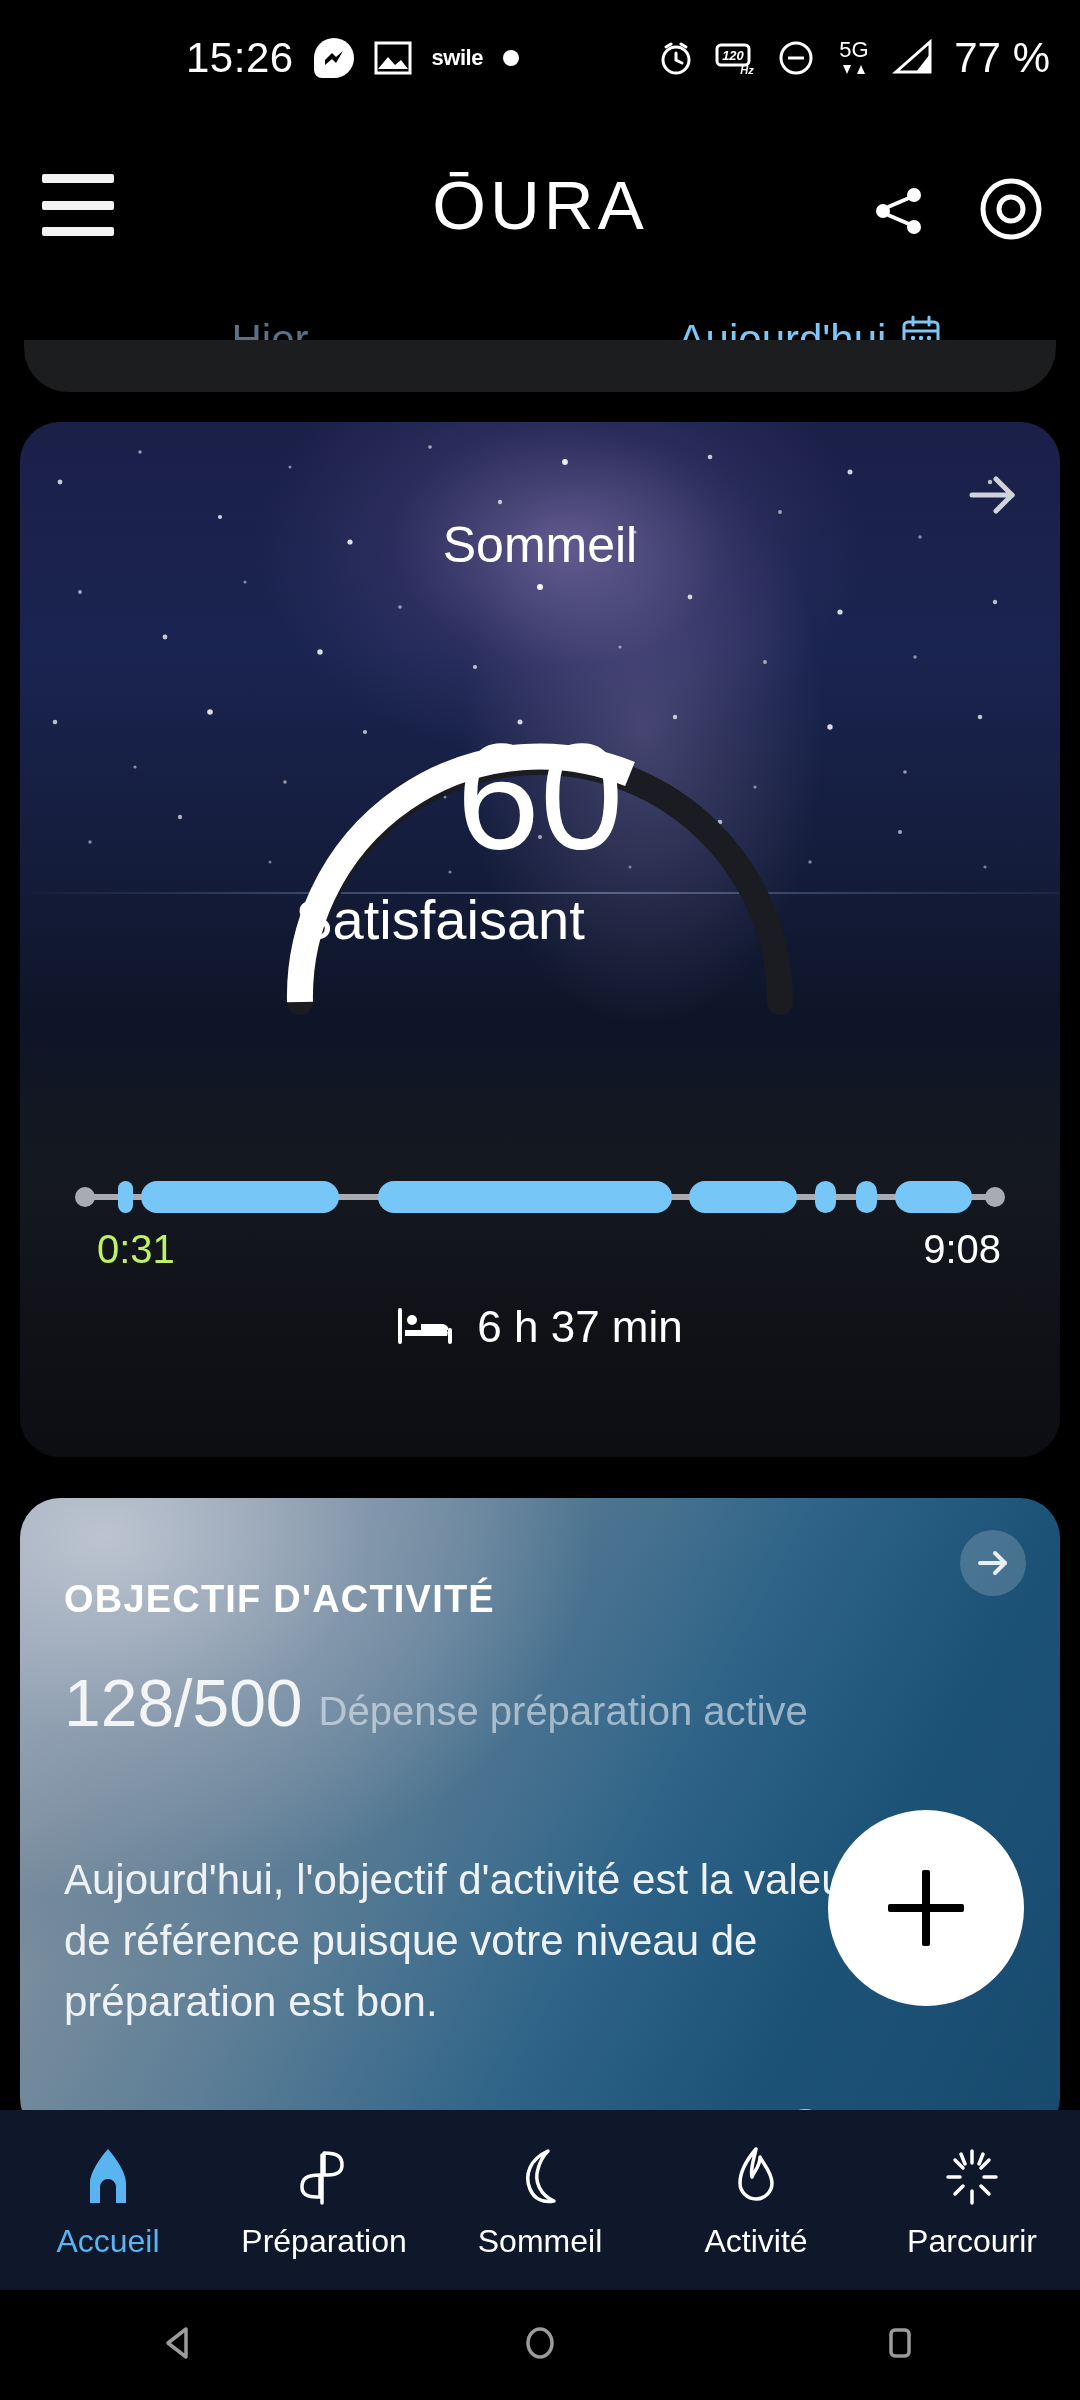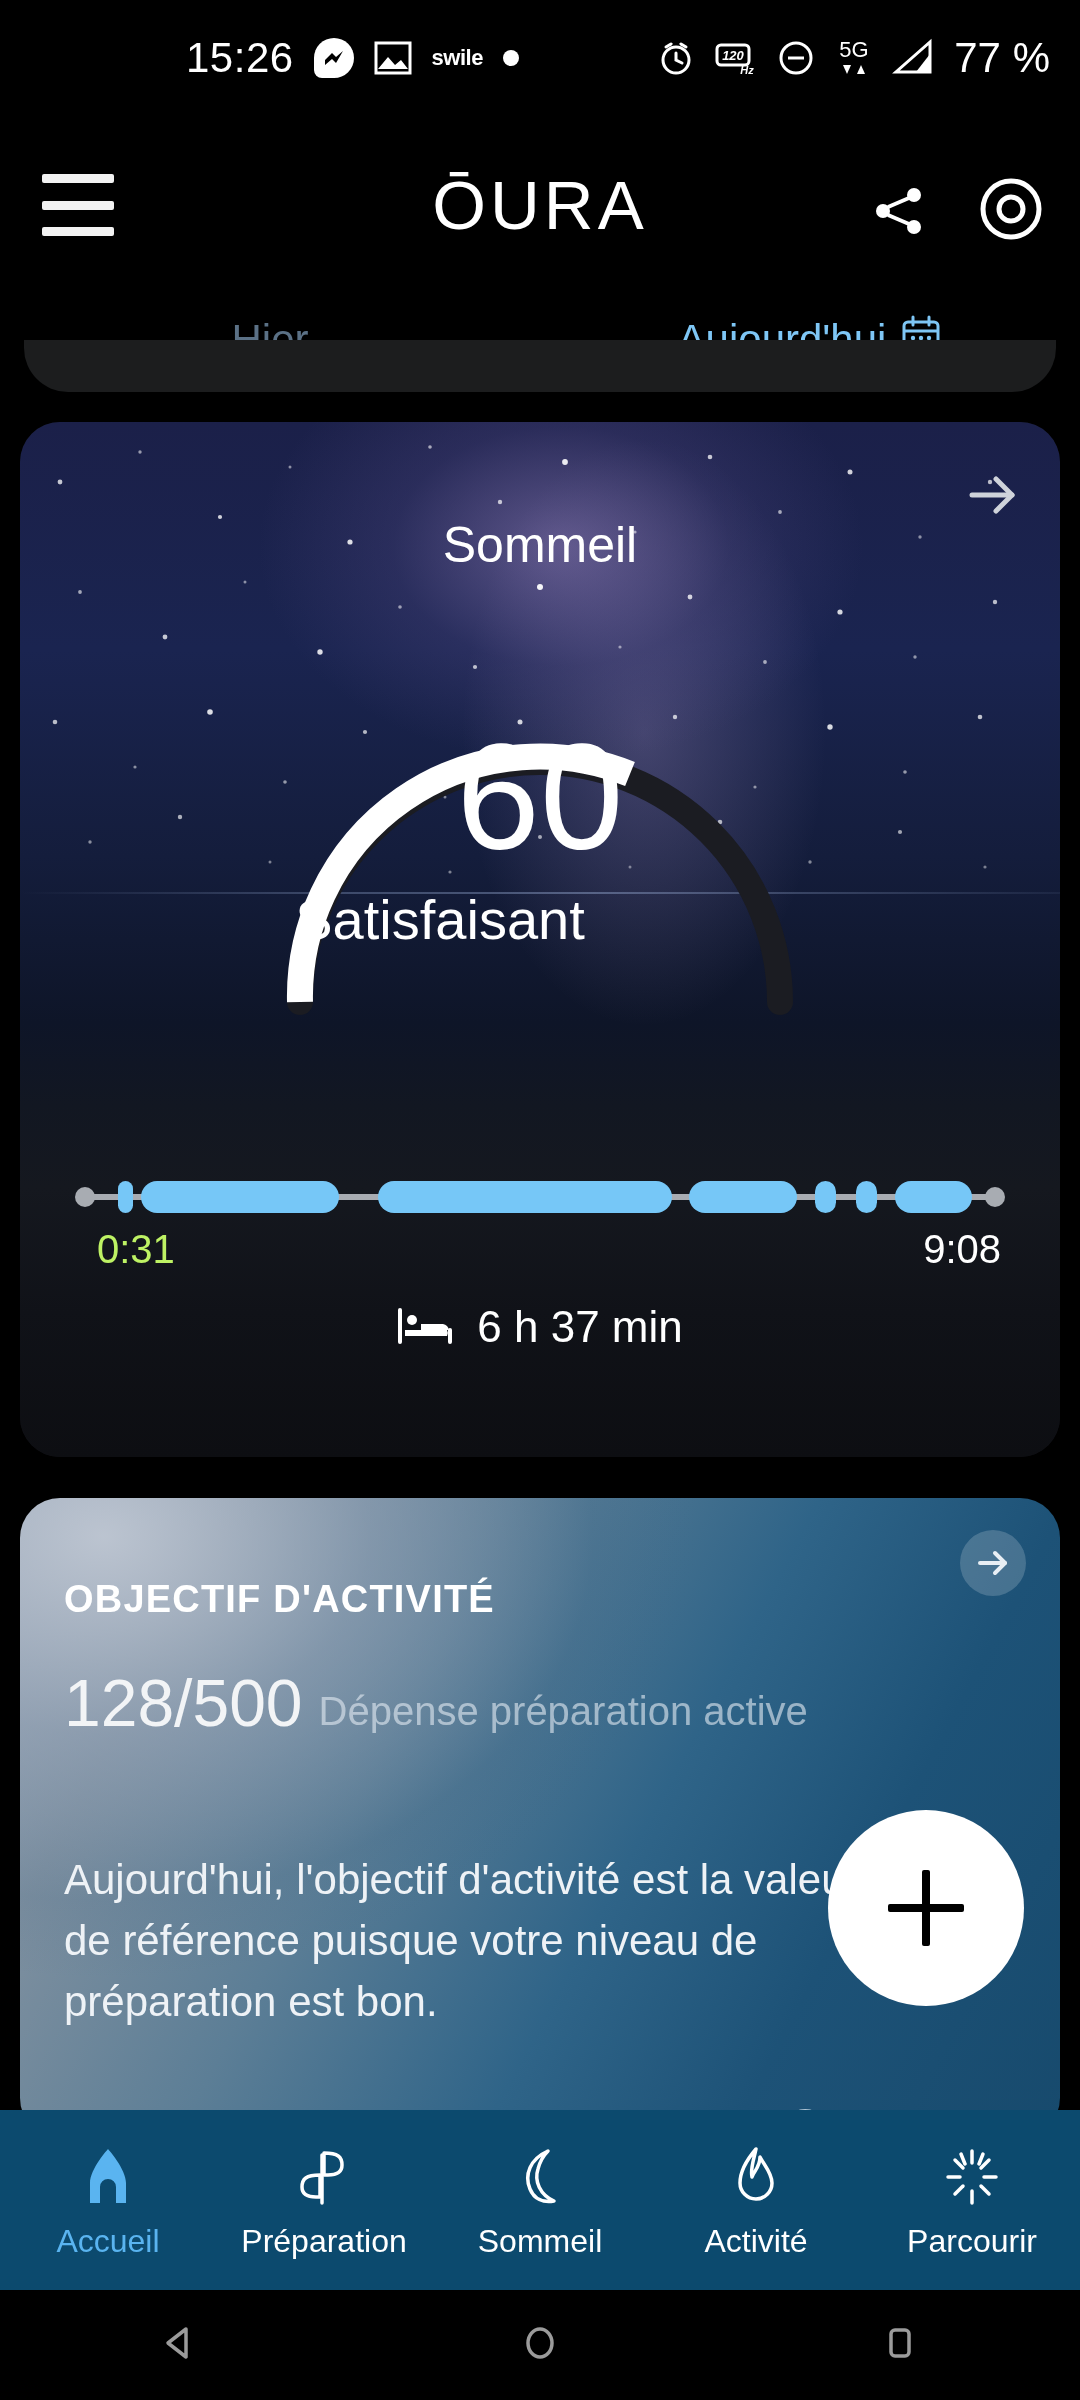--- a/index.html
+++ b/index.html
@@ -191,21 +191,21 @@
   #activity-fab::before { width: 76px; height: 8px; }
   #activity-fab::after  { width: 8px; height: 76px; }
   #activity-score-peek {
     position: absolute; right: 150px; bottom: -14px;
     color: rgba(214,226,238,0.80); font-size: 46px; font-weight: 500;
   }
 
   
   #bottom-nav {
     position: absolute; bottom: 110px; left: 0;
-    width: 1080px; height: 180px; background: #0c4a6e;
+    width: 1080px; height: 180px; background: #0f172a;
     display: flex; align-items: center;
   }
   .nav-item {
     flex: 1; display: flex; flex-direction: column; align-items: center;
     gap: 16px; cursor: pointer;
   }
   .nav-label { font-size: 32px; color: #fff; }
   .nav-item.active .nav-label { color: #5ab4f0; }
   .nav-icon { height: 66px; display: flex; align-items: flex-end; justify-content: center; }
 

